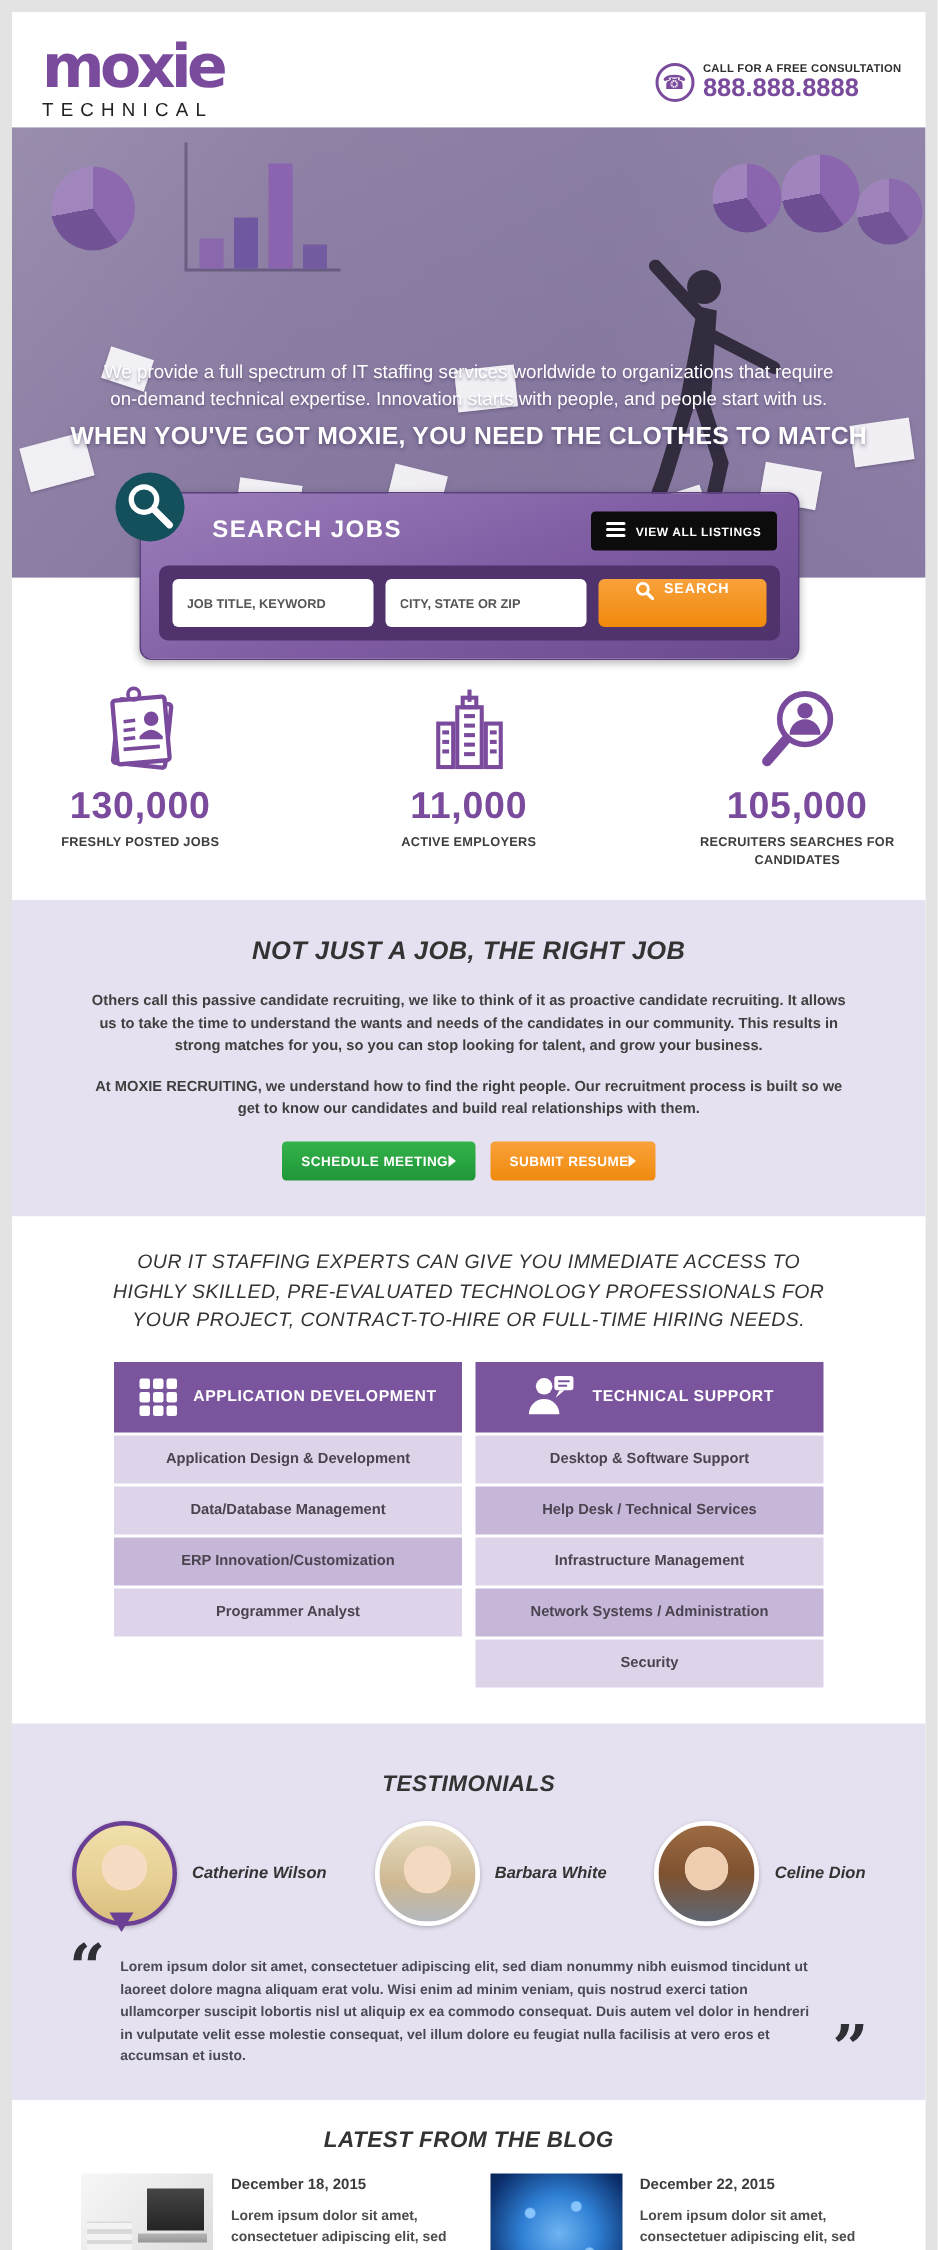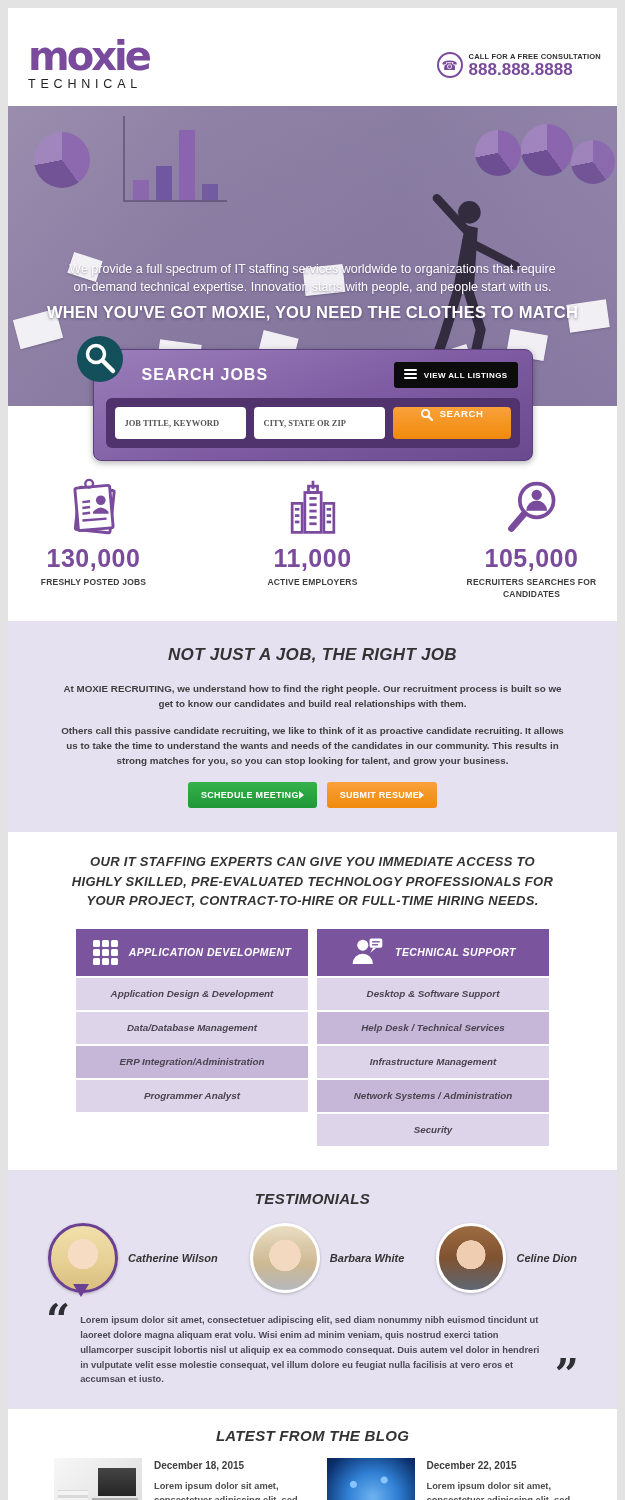--- a/index.html
+++ b/index.html
@@ -1,20 +1,20 @@
 <!DOCTYPE html>
 <html><head>
 <meta charset="utf-8">
 <style>
   * { box-sizing: border-box; }
   body { margin:0; background:#e3e3e3; font-family:"Liberation Sans", sans-serif; }
   .page { width:609px; margin:8px auto; background:#fff; overflow:hidden; }
 
   
-  .header { height:98px; display:flex; justify-content:space-between; align-items:center; padding:12px 16px 0 20px; background:#fff; }
+  .header { height:77px; display:flex; justify-content:space-between; align-items:center; padding:12px 16px 0 20px; background:#fff; }
   .logo { line-height:1; }
   .logo-word { position:relative; display:inline-block; font-size:40px; font-weight:bold; color:#7a4b9d; letter-spacing:-3px; font-family:"DejaVu Sans", sans-serif; }
   .logo-star { position:absolute; left:53%; top:26%; }
   .logo-star::after { content:"\2726"; color:#fff; font-size:12px; }
   .logo-tagline { font-size:12.5px; letter-spacing:4.8px; color:#222; font-weight:500; margin-top:2px; }
   .header-right { display:flex; flex-direction:column; align-items:flex-end; gap:7px; padding-top:4px; }
   .call-row { display:flex; align-items:center; gap:6px; }
   .phone-badge { width:26px; height:26px; border:2px solid #7a4b9d; border-radius:50%; display:flex; align-items:center; justify-content:center; color:#7a4b9d; font-size:13px; }
   .phone-badge::after { content:"\260E"; }
   .call-label { font-size:7.5px; font-weight:bold; color:#2e2e2e; letter-spacing:.2px; }
@@ -41,21 +41,21 @@
   .search-panel { position:relative; width:440px; margin:-57px auto 0; z-index:5;
     background:linear-gradient(160deg,#9b7eba 0%, #7e5ba2 55%, #6a4a8e 100%);
     border:1px solid #5d3f80; border-radius:8px; padding:11px 12px 12px; box-shadow:0 2px 6px rgba(0,0,0,.3); }
   .search-badge { position:absolute; top:-16px; left:-19px; }
   .search-head { display:flex; justify-content:space-between; align-items:center; padding:1px 2px 10px 36px; }
   .search-title { color:#fff; font-weight:bold; font-size:16px; letter-spacing:1px; }
   .view-all-btn { background:#0c0c0c; color:#fff; font-size:8px; font-weight:bold; letter-spacing:.4px; padding:7px 10px; border-radius:3px; display:flex; align-items:center; gap:7px; border:none; cursor:pointer; font-family:inherit; }
   .list-icon { width:13px; }
   .list-icon i { display:block; height:2px; background:#fff; margin:0 0 2px; border-radius:1px; }
   .search-form { background:#50336d; border-radius:6px; padding:9px; display:flex; gap:8px; }
-  .search-input { flex:1; height:32px; border:none; border-radius:4px; padding:0 10px; font-size:8.5px; font-weight:bold; color:#444; background:#fff; font-family:Liberation Serif, serif; }
+  .search-input { flex:1; height:32px; border:none; border-radius:4px; padding:0 10px; font-size:8.5px; font-weight:bold; color:#444; background:#fff; font-family:Liberation Sans, sans-serif; }
   .search-input::placeholder { color:#555; opacity:1; }
   .search-btn { width:118px; height:32px; background:linear-gradient(#f9a13b,#f08a0c); border:none; border-radius:4px; color:#fff; font-weight:bold; font-size:9.5px; letter-spacing:.6px; display:flex; justify-content:center; gap:7px; cursor:pointer; font-family:inherit; }
 
   
   .stats { display:flex; justify-content:center; gap:48px; padding:16px 0 20px; background:#fff; }
   .stat { display:flex; flex-direction:column; align-items:center; width:172px; }
   .stat-icon { height:60px; display:flex; align-items:flex-end; margin-bottom:7px; }
   .stat-value { font-size:25px; font-weight:bold; color:#7a4b9d; letter-spacing:.5px; }
   .stat-label { font-size:8.5px; font-weight:bold; color:#3d3d3d; text-align:center; margin-top:3px; line-height:1.45; letter-spacing:.2px; }
 
@@ -65,32 +65,32 @@
   .right-job .section-title { font-size:17px; margin:0 0 16px; }
   .right-job p { font-size:9.8px; font-weight:bold; color:#3f3f3f; line-height:1.55; margin:0 0 12px; }
   .cta-row { display:flex; justify-content:center; gap:10px; margin-top:14px; }
   .cta-btn { display:flex; align-items:center; color:#fff; font-weight:bold; font-size:9px; letter-spacing:.3px; padding:8px 13px; border-radius:3px; border:none; cursor:pointer; font-family:inherit; }
   .cta-green { background:linear-gradient(#35b24a,#1f9738); }
   .cta-orange { background:linear-gradient(#f9a13b,#f08a0c); }
   .chev { width:0; height:0; border-left:5px solid #fff; border-top:4px solid transparent; border-bottom:4px solid transparent; }
 
   
   .staffing { background:#fff; padding:20px 38px 24px; }
-  .staffing-heading { font-style:italic; font-weight:bold; font-size:13px; color:#333; text-align:center; line-height:1.5; width:490px; margin:0 auto 18px; }
+  .staffing-heading { font-style:italic; font-weight:normal; font-size:13px; color:#333; text-align:center; line-height:1.5; width:490px; margin:0 auto 18px; }
   .staff-cols { display:flex; justify-content:center; gap:9px; }
-  .staff-col { width:232px;font-style:italic; }
+  .staff-col { width:232px; }
   .staff-col-head { background:#7b549e; height:47px; display:flex; align-items:center; justify-content:center; gap:11px; color:#fff; font-weight:bold; font-size:10.5px; letter-spacing:.4px; }
   .grid-icon { display:grid; grid-template-columns:repeat(3,7px); gap:2px; }
   .grid-icon i { width:7px; height:7px; background:#fff; border-radius:1.5px; }
   .staff-row { height:32px; display:flex; align-items:center; justify-content:center; font-size:9.8px; font-weight:bold; color:#4a4450; margin-top:2px; background:#ddd4e9; cursor:pointer; }
   .staff-row.dark { background:#c6b7d9; }
 
   
   .testimonials { background:#e6e1f0; padding:20px 30px 22px; }
-  .testimonials .section-title { font-size:15px; text-align:center; margin:0 0 16px; display:block; }
+  .testimonials .section-title { font-size:15px; text-align:center; margin:12px 0 16px; display:block; }
   .testi-row { display:flex; justify-content:space-between; padding:0 10px; }
   .testi-person { display:flex; align-items:center; gap:10px; }
   .avatar { width:70px; height:70px; border-radius:50%; border:3px solid #fff; box-shadow:0 1px 3px rgba(0,0,0,.25); }
   .avatar-1 { border-color:#6a3f94; position:relative;
     background: radial-gradient(circle at 50% 44%, #f6dcc3 0 31%, rgba(0,0,0,0) 32%), linear-gradient(180deg,#f0e0ab 0%, #e7d095 55%, #d9bf7f 100%); }
   .avatar-1::after { content:""; position:absolute; left:22px; bottom:-15px; border:8px solid transparent; border-top:13px solid #6a3f94; }
   .avatar-2 { background: radial-gradient(circle at 50% 46%, #f3d9c0 0 33%, rgba(0,0,0,0) 34%), linear-gradient(180deg,#e9ddc2 0%, #cdb892 60%, #b4b8bd 100%); }
   .avatar-3 { background: radial-gradient(circle at 50% 45%, #eecdb0 0 30%, rgba(0,0,0,0) 31%), linear-gradient(180deg,#9c6b42 0%, #7f5230 50%, #5e6775 100%); }
   .testi-name { font-style:italic; font-weight:bold; font-size:11px; color:#333; }
   .quote-row { display:flex; gap:10px; margin-top:20px; padding:0 8px; }
@@ -264,22 +264,22 @@
           <line x1="23" y1="40" x2="10" y2="55" stroke="#7a4b9d" stroke-width="7" stroke-linecap="round"></line>
         </svg>
       </div>
       <div class="stat-value">105,000</div>
       <div class="stat-label">RECRUITERS SEARCHES FOR CANDIDATES</div>
     </div>
   </div>
 
   <div class="right-job">
     <div class="section-title">NOT JUST A JOB, THE RIGHT JOB</div>
+    <p>Others call this passive candidate recruiting, we like to think of it as proactive candidate recruiting. It allows us to take the time to understand the wants and needs of the candidates in our community. This results in strong matches for you, so you can stop looking for talent, and grow your business.</p>
     <p>At MOXIE RECRUITING, we understand how to find the right people. Our recruitment process is built so we get to know our candidates and build real relationships with them.</p>
-    <p>Others call this passive candidate recruiting, we like to think of it as proactive candidate recruiting. It allows us to take the time to understand the wants and needs of the candidates in our community. This results in strong matches for you, so you can stop looking for talent, and grow your business.</p>
     <div class="cta-row">
       <button class="cta-btn cta-green">
         <span>SCHEDULE MEETING</span>
         <span class="chev"></span>
       </button>
       <button class="cta-btn cta-orange">
         <span>SUBMIT RESUME</span>
         <span class="chev"></span>
       </button>
     </div>
@@ -298,21 +298,21 @@
               <i></i>
               <i></i>
               <i></i>
               <i></i>
               <i></i>
             </span>
           <span>APPLICATION DEVELOPMENT</span>
         </div>
         <div class="staff-row">Application Design &amp; Development</div>
         <div class="staff-row">Data/Database Management</div>
-        <div class="staff-row dark">ERP Integration/Administration</div>
+        <div class="staff-row dark">ERP Innovation/Customization</div>
         <div class="staff-row">Programmer Analyst</div>
       </div>
       <div class="staff-col">
         <div class="staff-col-head">
           <svg width="34" height="32" viewBox="0 0 40 36">
             <circle cx="15" cy="10" r="6.5" fill="#fff"></circle>
             <path d="M3 32 a12 12 0 0 1 24 0 z" fill="#fff"></path>
             <rect x="23" y="2" width="15" height="11" rx="2" fill="#fff"></rect>
             <path d="M27 13 l-3 6 l7 -6 z" fill="#fff"></path>
             <line x1="26" y1="6" x2="35" y2="6" stroke="#7b549e" stroke-width="1.6"></line>

